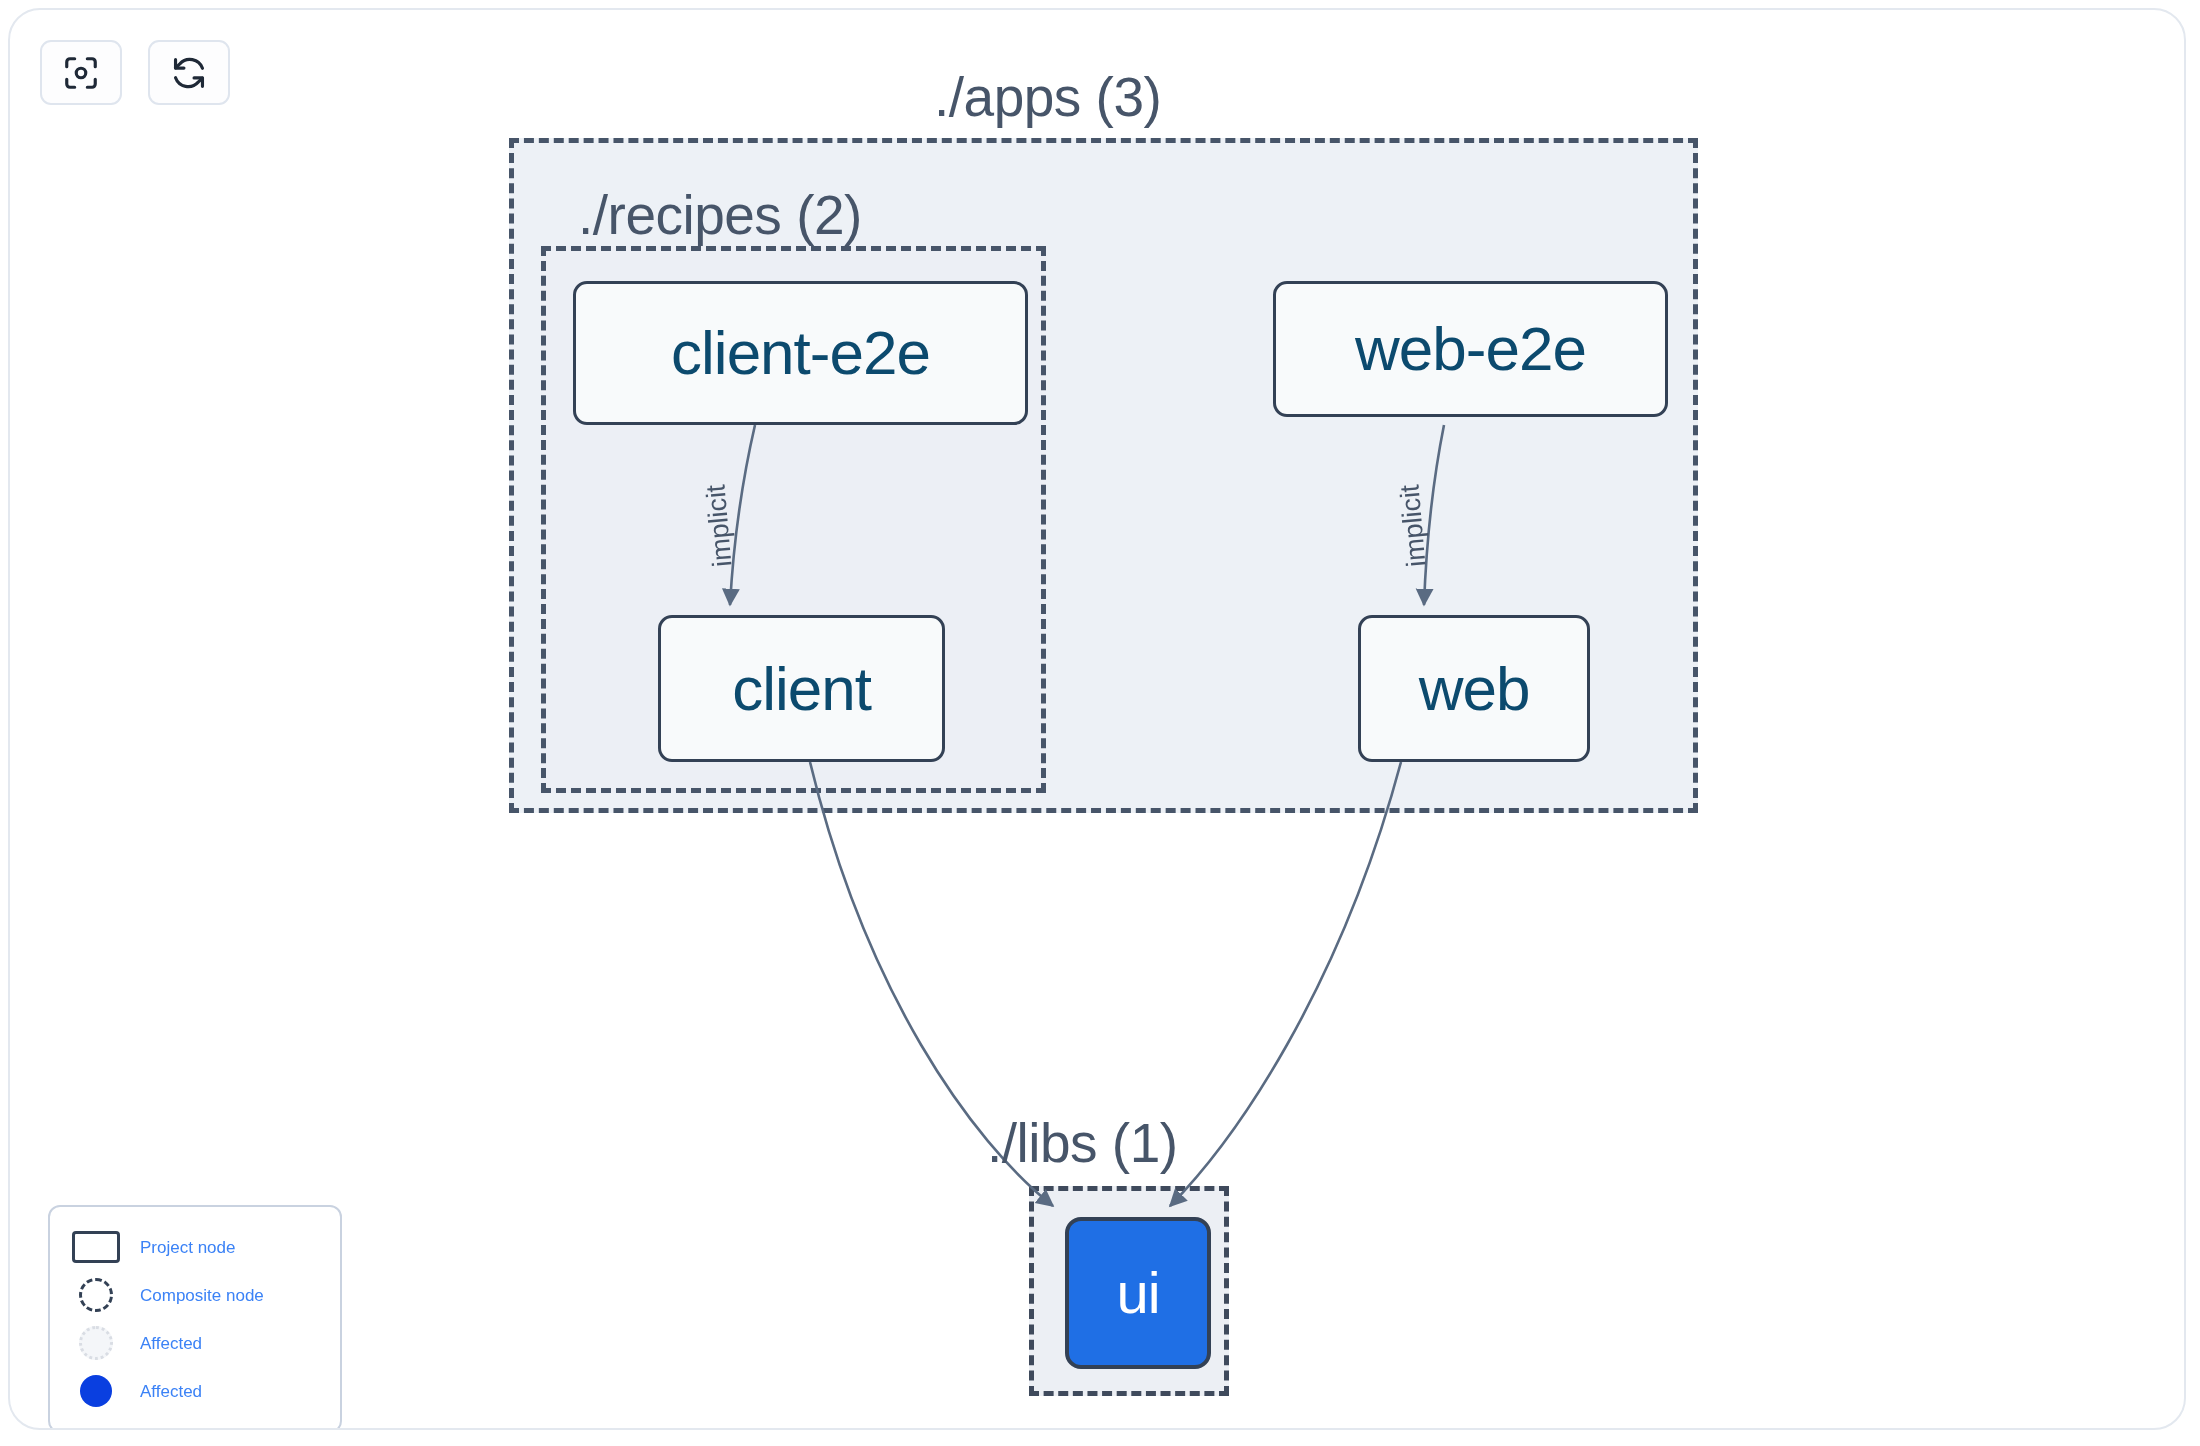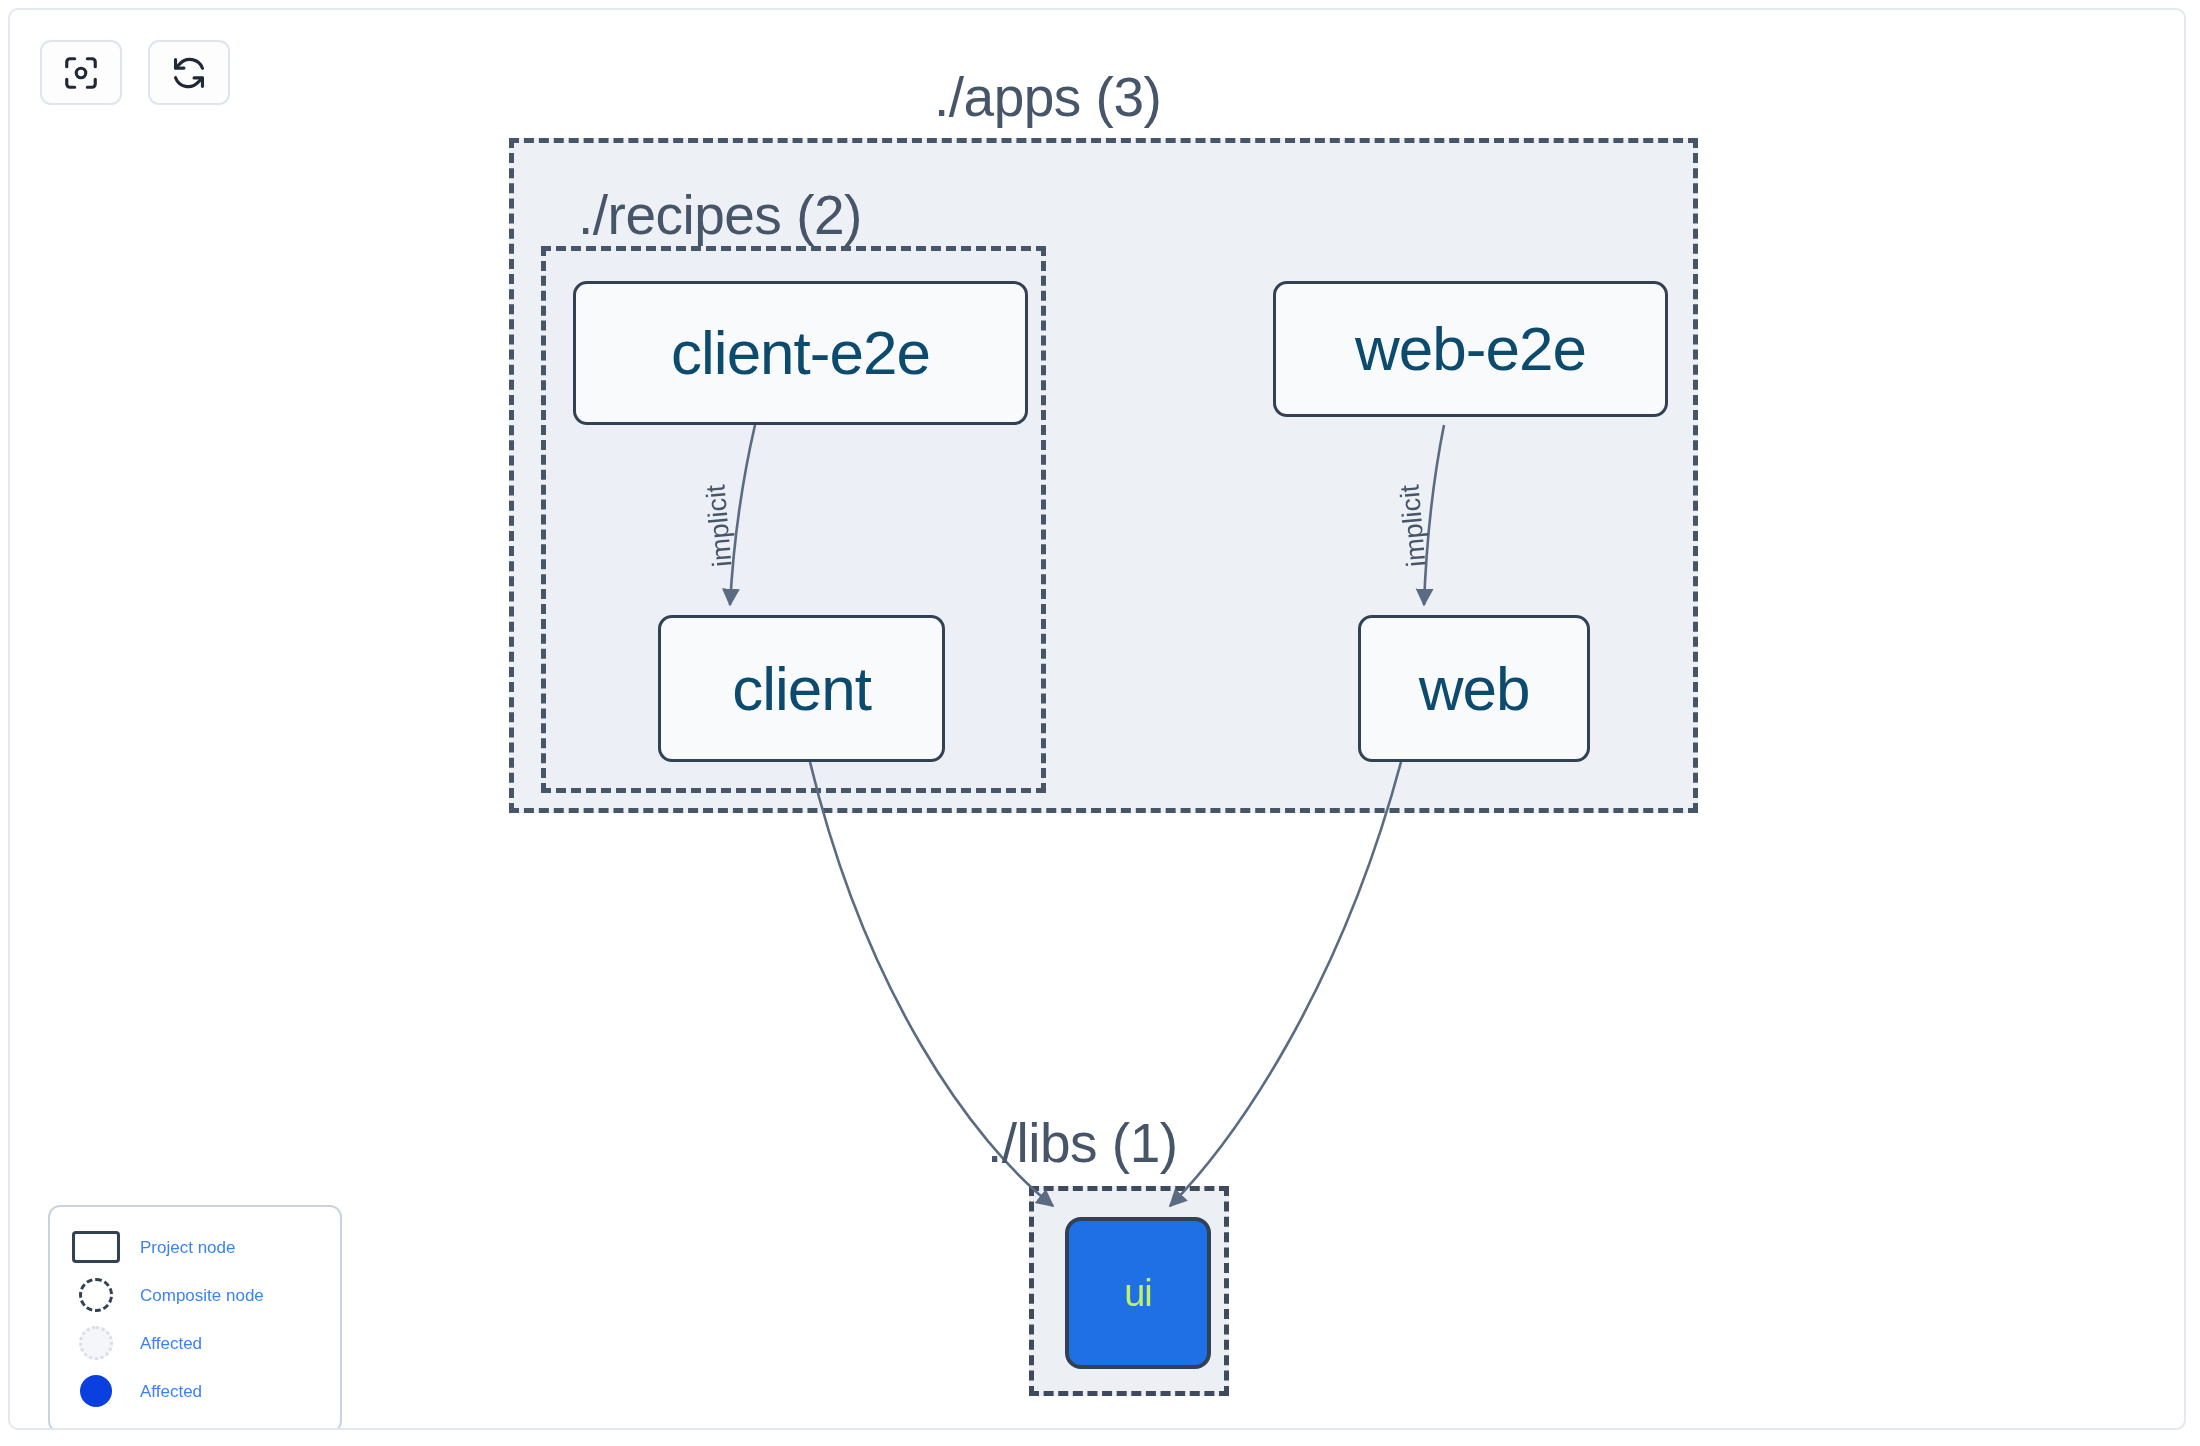--- a/index.html
+++ b/index.html
@@ -17,21 +17,21 @@
 
   
   #app-frame {
     position: absolute;
     left: 8px;
     top: 8px;
     width: 2178px;
     height: 1422px;
     box-sizing: border-box;
     border: 2px solid #e3e8ef;
-    border-radius: 10px;
+    border-radius: 32px;
     background: #ffffff;
     overflow: hidden;
   }
 
   
   #toolbar {
     position: absolute;
     left: 30px;
     top: 30px;
     display: flex;
@@ -136,21 +136,21 @@
   #node-web        { left: 1348px; top: 605px;  width: 232px; height: 147px; justify-content: center; }
 
   #node-ui {
     left: 1055px; top: 1207px;
     width: 146px; height: 152px;
     background: #1f6fe5;
     border: 4px solid #334155;
     border-radius: 16px;
     z-index: 18;
   }
-  #node-ui .node-label { color: #bef264; font-size: 38px; }
+  #node-ui .node-label { color: #ffffff; font-size: 58px; }
 
   
   #legend {
     position: absolute;
     left: 38px;
     top: 1195px;
     width: 294px;
     box-sizing: border-box;
     border: 2px solid #c9d2e0;
     border-radius: 12px;

